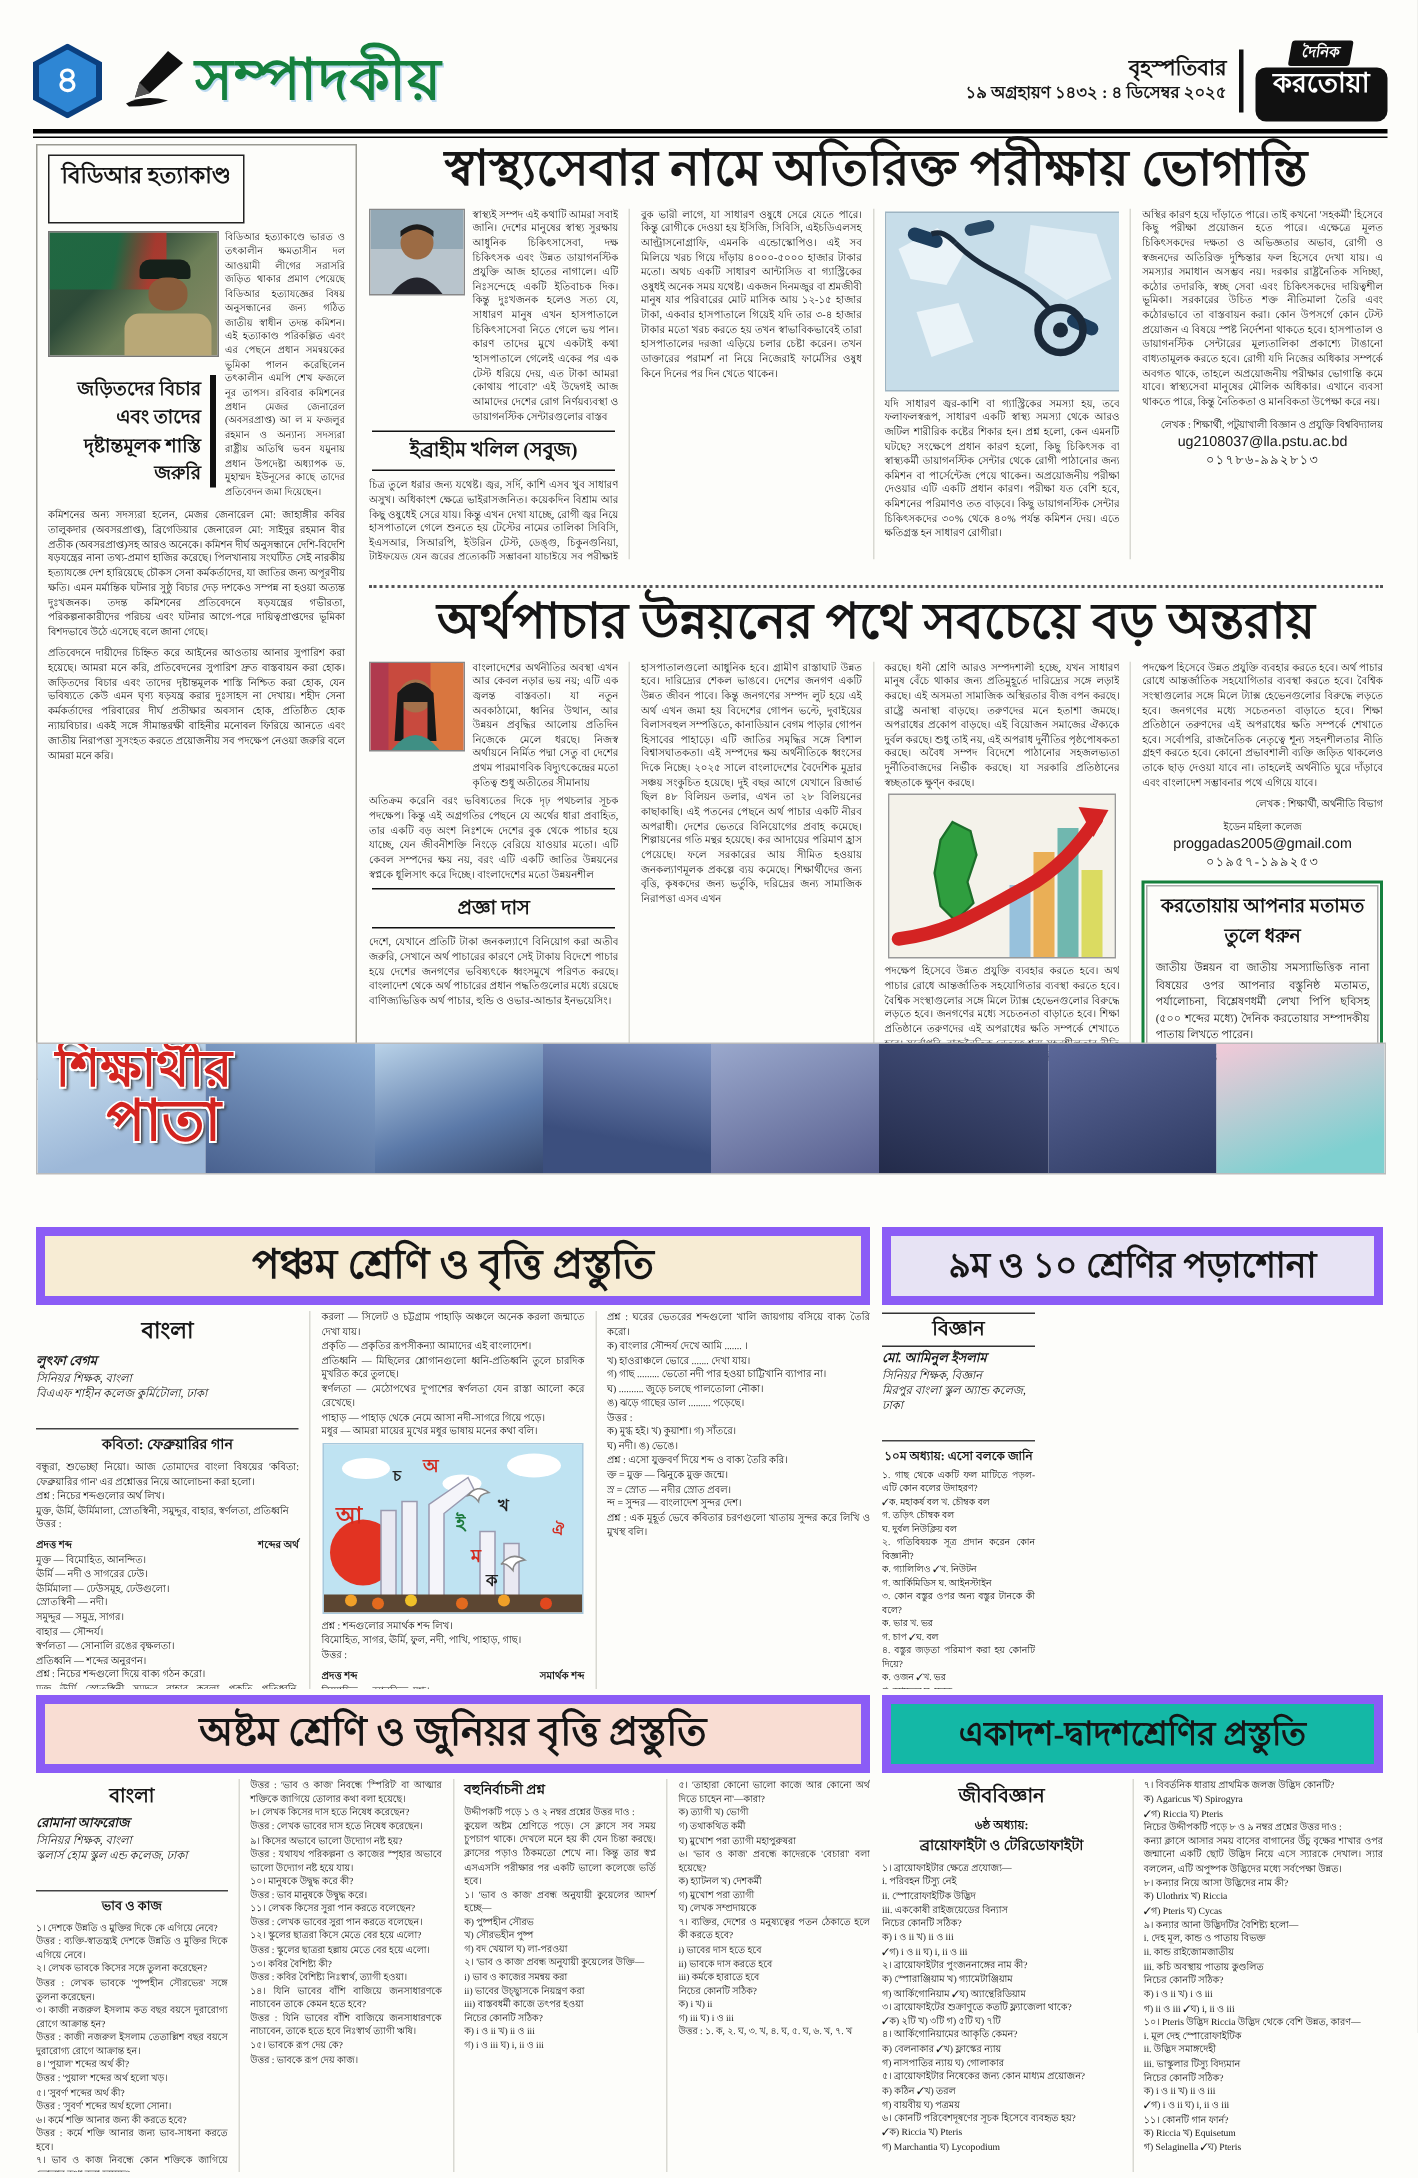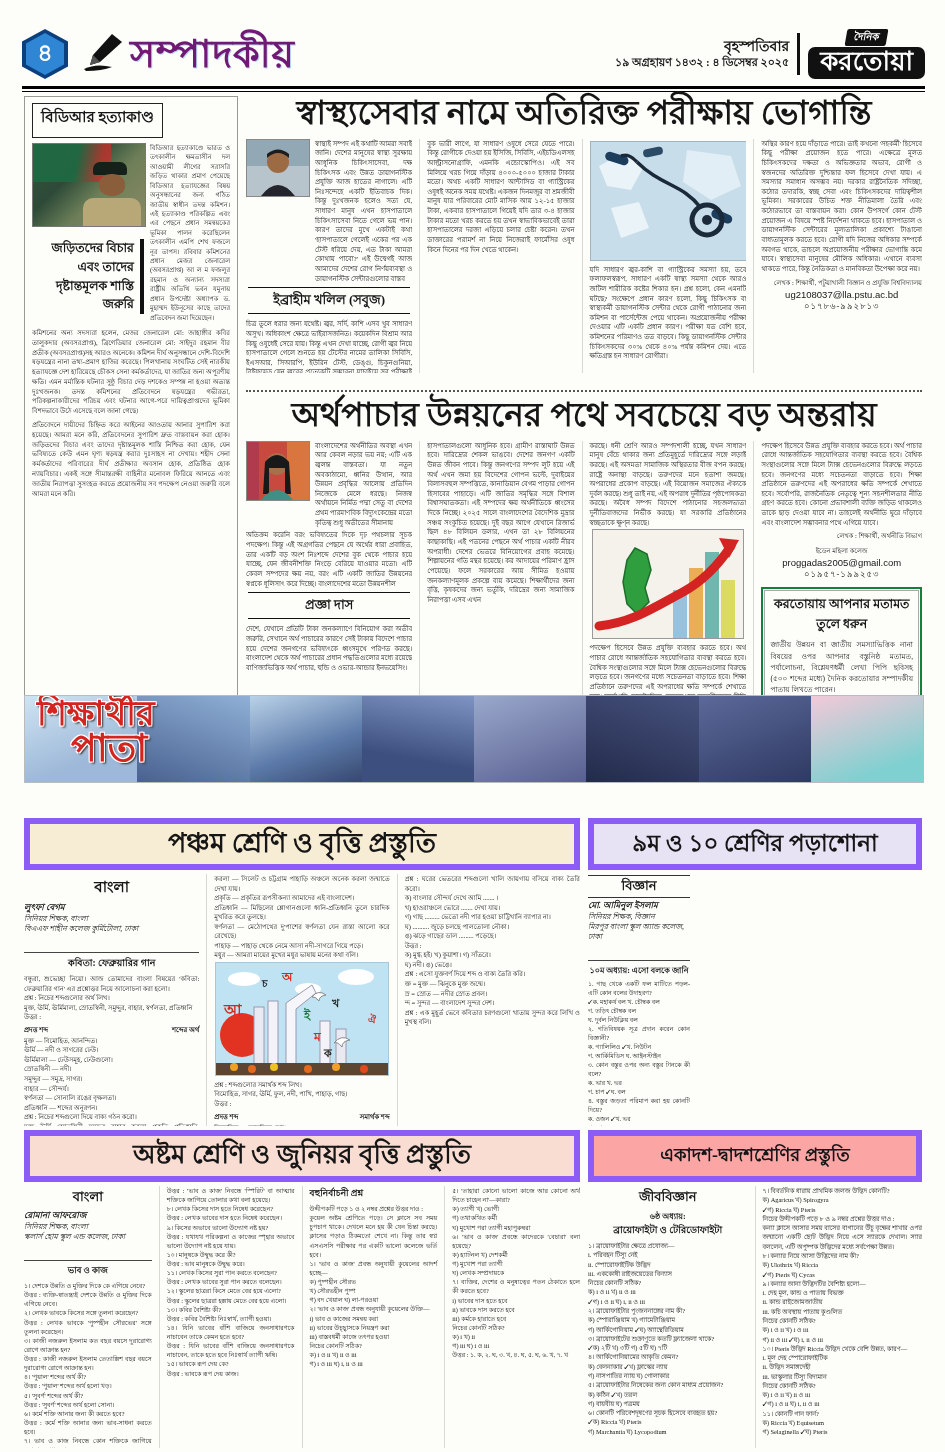--- a/index.html
+++ b/index.html
@@ -6,41 +6,41 @@
   .page{position:relative;width:945px;height:1452px;background:#fdfdfa;margin:0 auto;overflow:hidden;
         font-family:"Liberation Serif","DejaVu Serif",serif;color:#161616;}
   
   .masthead{position:absolute;left:22px;top:26px;right:20px;height:56px;display:flex;align-items:center;}
   .hex-outer{width:46px;height:50px;clip-path:polygon(50% 0,100% 25%,100% 75%,50% 100%,0 75%,0 25%);
              background:#0b3f7e;display:flex;align-items:center;justify-content:center;}
   .hex-inner{width:38px;height:42px;clip-path:polygon(50% 0,100% 25%,100% 75%,50% 100%,0 75%,0 25%);
              background:#2e86d4;display:flex;align-items:center;justify-content:center;
              color:#fff;font-size:24px;font-weight:bold;}
   .pen{margin:0 4px 0 14px;}
-  .script-title{font-size:38px;font-weight:bold;color:#701a75;letter-spacing:1px;line-height:1;
+  .script-title{font-size:38px;font-weight:bold;color:#15803d;letter-spacing:1px;line-height:1;
                 text-shadow:1px 1px 0 #bcd9f0;}
   .mast-right{margin-left:auto;display:flex;align-items:center;gap:8px;}
   .date-block{text-align:right;line-height:1.25;}
   .weekday{font-size:14px;font-weight:bold;}
   .dateline{font-size:11px;font-weight:bold;}
   .mast-sep{width:3px;height:42px;background:#111;}
   .brand{display:flex;flex-direction:column;align-items:center;gap:1px;}
   .brand-top{background:#111;color:#fff;font-size:10px;font-weight:bold;padding:0 8px;border-radius:2px;transform:skewX(-10deg);}
-  .brand-main{background:#111;color:#fff;font-size:26px;font-weight:bold;padding:1px 12px 3px;border-radius:7px;line-height:1.05;}
+  .brand-main{background:#111;color:#fff;font-size:18px;font-weight:bold;padding:1px 12px 17px;border-radius:7px;line-height:1.05;}
   .mast-rule1{position:absolute;left:22px;right:20px;top:86px;border-top:3px solid #000;}
   .mast-rule2{position:absolute;left:22px;right:20px;top:91px;border-top:1px solid #000;}
   
   .tiny{font-size:6.8px;line-height:1.42;text-align:justify;}
   .pre{white-space:pre-line;}
   .cols{display:flex;}
   .cols>.col+.col{border-left:1px solid #d9d9d2;margin-left:7px;padding-left:7px;}
   
   .editorial{position:absolute;left:24px;top:96px;width:214px;height:624px;border:1px solid #9a9a92;
              padding:6px 7px;box-sizing:border-box;overflow:hidden;}
-  .ed-title{display:inline-block;border:1.5px solid #222;padding:1px 8px 7px;font-weight:bold;font-size:15px;margin-bottom:5px;}
+  .ed-title{display:inline-block;border:1.5px solid #222;padding:1px 8px 18px;font-weight:bold;font-size:15px;margin-bottom:5px;}
   .ed-main{display:flex;gap:6px;}
   .ed-left{width:112px;flex:none;}
   .ed-photo{width:112px;height:82px;border:1px solid #777;position:relative;overflow:hidden;
             background:linear-gradient(135deg,#37543b 0%,#2d4a38 35%,#6d7f58 60%,#8a8a66 100%);}
   .ed-photo .flag{position:absolute;left:0;top:0;width:70%;height:46%;background:linear-gradient(100deg,#1d6b43 55%,#b8342c 85%);opacity:.85;}
   .ed-photo .cap{position:absolute;right:18px;top:18px;width:34px;height:13px;border-radius:7px 7px 2px 2px;background:#15201a;}
   .ed-photo .face{position:absolute;right:20px;top:30px;width:26px;height:22px;border-radius:45%;background:#8a5d3b;}
   .ed-photo .body{position:absolute;right:4px;bottom:-6px;width:58px;height:34px;border-radius:10px 10px 0 0;background:#b9a877;}
   .pull-quote{margin-top:12px;font-size:12.5px;font-weight:bold;text-align:right;line-height:1.5;
               padding-right:6px;border-right:4px solid #111;}
@@ -527,21 +527,21 @@
 iii) কর্মকে হারাতে হবে
 নিচের কোনটি সঠিক?
 ক) i  খ) ii
 গ) iii  ঘ) i ও iii
 উত্তর : ১. ক, ২. ঘ, ৩. খ, ৪. ঘ, ৫. ঘ, ৬. খ, ৭. খ</div>
       </div>
     </div>
   </div>
 
   <div class="ssec" style="left:588px;top:1130px;width:334px;height:318px;">
-    <div class="ssec-banner" style="background:#fca5a5;font-size:18px;">একাদশ-দ্বাদশশ্রেণির প্রস্তুতি</div>
+    <div class="ssec-banner" style="background:#14b8a6;font-size:22px;">একাদশ-দ্বাদশশ্রেণির প্রস্তুতি</div>
     <div class="cols" style="height:268px;overflow:hidden;">
       <div class="col" style="width:160px;">
         <div class="subject-h" style="font-size:13px;">জীববিজ্ঞান</div>
         <div class="chapter" style="font-size:8px;margin-bottom:0;">৬ষ্ঠ অধ্যায়:</div>
         <div class="chapter" style="font-size:9.5px;margin-top:0;">ব্রায়োফাইটা ও টেরিডোফাইটা</div>
         <div class="qa pre" style="font-size:6.4px;">১। ব্রায়োফাইটার ক্ষেত্রে প্রযোজ্য—
 i. পরিবহন টিস্যু নেই
 ii. স্পোরোফাইটিক উদ্ভিদ
 iii. এককোষী রাইজয়েডের বিন্যাস
 নিচের কোনটি সঠিক?

